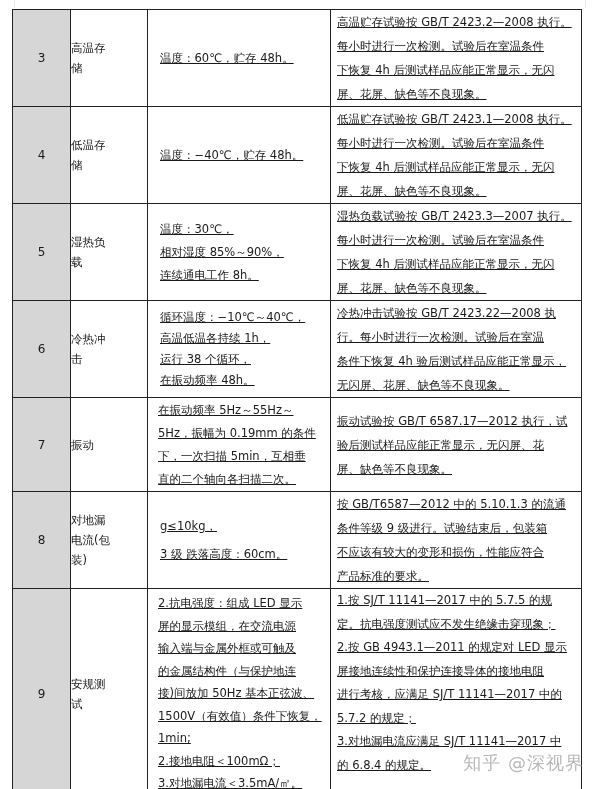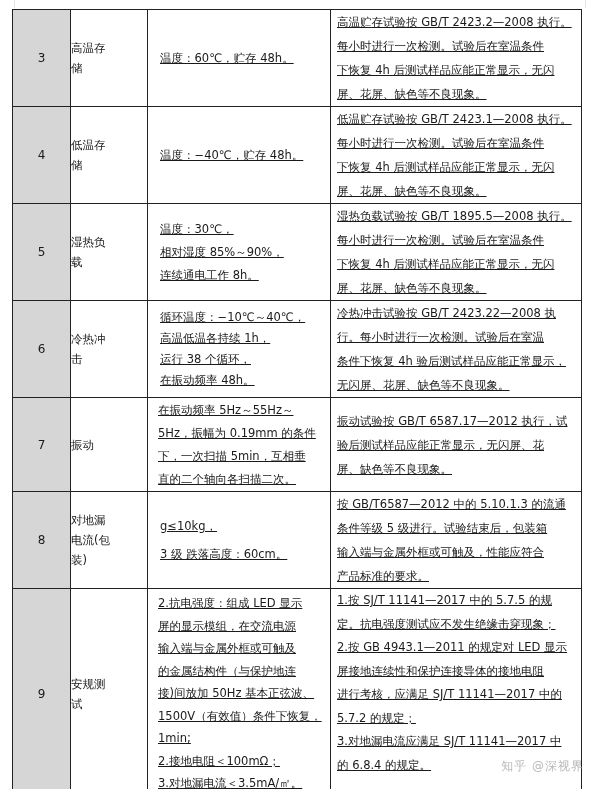--- a/index.html
+++ b/index.html
@@ -21,21 +21,21 @@
     padding: 0;
   }
   td.idx { background: #d6d6d6; text-align: center; font-size: 12px; }
   td.name { text-align: left; line-height: 20px; }
   td.name span { display: inline-block; width: 40px; word-break: break-all; }
   td.cond { padding: 0 6px 0 12px !important; line-height: 23px; }
   td.req { padding: 0 6px 0 6px !important; line-height: 24px; }
   .line { display: block; white-space: nowrap; text-decoration: underline; }
   .watermark {
     position: absolute; right: 16px; bottom: 14px;
-    font-size: 12px; color: rgba(160,160,160,0.75); letter-spacing: 1px;
+    font-size: 18px; color: rgba(160,160,160,0.75); letter-spacing: 1px;
   }
 </style>
 </head>
 <body>
 
 <div class="topline">
   <div class="tick"></div>
   <div class="tick2"></div>
 </div>
 
@@ -75,21 +75,21 @@
     </tr>
     <tr style="height:94px">
       <td class="idx">5</td>
       <td class="name"><span>湿热负载</span></td>
       <td class="cond">
         <span class="line">温度：30℃，</span>
         <span class="line">相对湿度 85%～90%，</span>
         <span class="line">连续通电工作 8h。</span>
       </td>
       <td class="req">
-        <span class="line">湿热负载试验按 GB/T 1895.5—2008 执行。</span>
+        <span class="line">湿热负载试验按 GB/T 2423.3—2007 执行。</span>
         <span class="line">每小时进行一次检测。试验后在室温条件</span>
         <span class="line">下恢复 4h 后测试样品应能正常显示，无闪</span>
         <span class="line">屏、花屏、缺色等不良现象。</span>
       </td>
     </tr>
     <tr style="height:94px">
       <td class="idx">6</td>
       <td class="name"><span>冷热冲击</span></td>
       <td class="cond" style="line-height:21px">
         <span class="line">循环温度：−10℃～40℃，</span>
@@ -121,22 +121,22 @@
     </tr>
     <tr style="height:93px">
       <td class="idx">8</td>
       <td class="name"><span>对地漏电流(包装)</span></td>
       <td class="cond" style="line-height:28px">
         <span class="line">g≤10kg，</span>
         <span class="line">3 级 跌落高度：60cm。</span>
       </td>
       <td class="req">
         <span class="line">按 GB/T6587—2012 中的 5.10.1.3 的流通</span>
-        <span class="line">条件等级 5 级进行。试验结束后，包装箱</span>
-        <span class="line">输入端与金属外框或可触及，性能应符合</span>
+        <span class="line">条件等级 9 级进行。试验结束后，包装箱</span>
+        <span class="line">不应该有较大的变形和损伤，性能应符合</span>
         <span class="line">产品标准的要求。</span>
       </td>
     </tr>
     <tr style="height:210px">
       <td class="idx">9</td>
       <td class="name"><span>安规测试</span></td>
       <td class="cond" style="line-height:22.5px;padding-left:10px !important">
         <span class="line">2.抗电强度：组成 LED 显示</span>
         <span class="line">屏的显示模组，在交流电源</span>
         <span class="line">输入端与金属外框或可触及</span>

